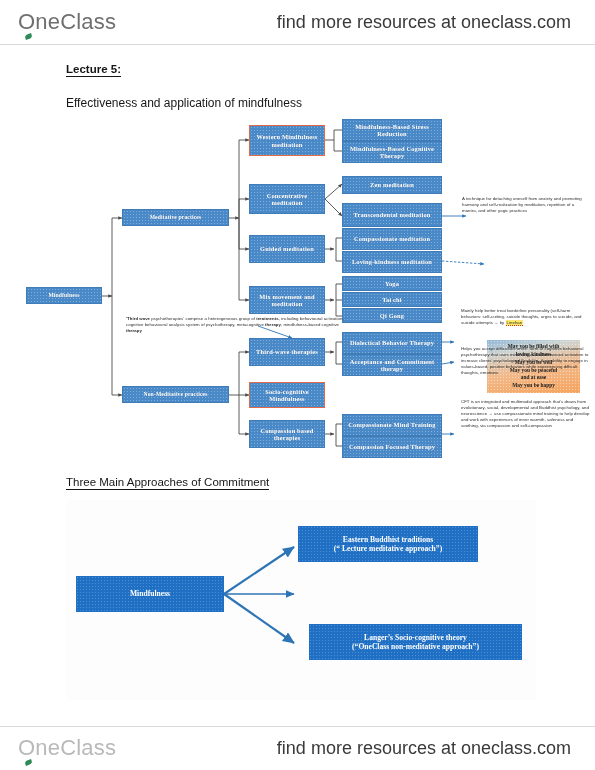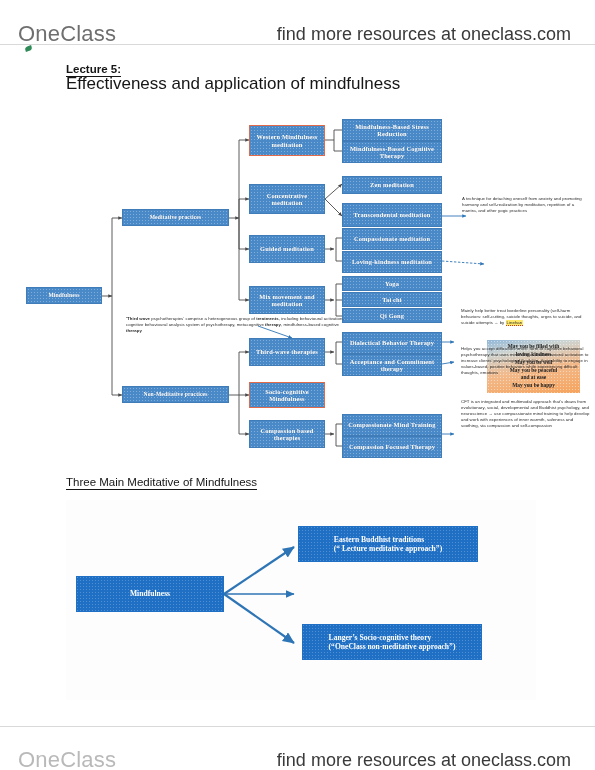--- a/index.html
+++ b/index.html
@@ -8,21 +8,21 @@
     width:595px;height:770px;
     background:#ffffff;
     font-family:"Liberation Sans", sans-serif;
     color:#1a1a1a;
     position:relative;
     overflow:hidden;
   }
   
   .brandbar{
     position:absolute;left:0;width:595px;
-    display:flex;align-items:center;margin-top:12px;
+    display:flex;align-items:center;
   }
   .brandbar.top{top:0;height:44px;}
   .brandbar.bottom{top:726px;height:44px;}
   .logo{
     position:absolute;left:18px;top:50%;transform:translateY(-50%);
     display:flex;align-items:flex-end;
     font-size:22px;letter-spacing:.2px;color:#6f6f6f;
     font-family:"Liberation Sans", sans-serif;
   }
   .logo .apple{position:relative;display:inline-block;}
@@ -39,22 +39,22 @@
   .rule.r2{top:726px;}
 
   
   .lec-title{
     position:absolute;left:66px;top:63px;
     font-size:11.5px;font-weight:bold;color:#161616;
     border-bottom:1.3px solid #161616;padding-bottom:1px;
     font-family:"Liberation Sans", sans-serif;
   }
   .lec-sub{
-    position:absolute;left:66px;top:74px;
-    font-size:17px;color:#161616;
+    position:absolute;left:66px;top:96px;
+    font-size:12px;color:#161616;
   }
   .sec-title{
     position:absolute;left:66px;top:476px;
     font-size:11.5px;color:#161616;
     border-bottom:1.1px solid #161616;padding-bottom:1px;
   }
 
   
   #map1{position:absolute;left:0;top:104px;width:595px;height:360px;}
   #map2{position:absolute;left:66px;top:500px;width:470px;height:200px;}
@@ -87,21 +87,21 @@
   
   .node2{
     position:absolute;box-sizing:border-box;
     background:#1f6fc4;
     background-image:radial-gradient(rgba(255,255,255,.22) 0.7px, transparent 0.8px);
     background-size:3px 3px;
     color:#ffffff;
     font-family:"Liberation Serif", serif;
     font-weight:bold;
     display:flex;align-items:center;justify-content:center;
-    text-align:left;line-height:1.25;
+    text-align:center;line-height:1.25;
     font-size:7.6px;
     padding:2px 0;
   }
 
   
   .anno{
     position:absolute;box-sizing:border-box;
     font-family:"Liberation Sans", sans-serif;
     font-size:4.3px;line-height:1.38;color:#2b2b2b;
     letter-spacing:.05px;
@@ -135,21 +135,21 @@
         <span class="leaf"></span>
       </span>
       <span>OneClass</span>
   </div>
   <div class="tagline">find more resources at oneclass.com</div>
 </div>
 <div class="rule r1"></div>
 
 <div class="lec-title">Lecture 5:</div>
 <div class="lec-sub">Effectiveness and application of mindfulness</div>
-<div class="sec-title">Three Main Meditative of Mindfulness</div>
+<div class="sec-title">Three Main Approaches of Commitment</div>
 
 <div id="map1">
 
   <svg width="595" height="360">
     <defs>
       <marker id="ah" markerWidth="5" markerHeight="5" refX="4.2" refY="2" orient="auto">
         <path d="M0,0 L4.4,2 L0,4 z" fill="#4a4a4a"></path>
       </marker>
       <marker id="ahb" markerWidth="5" markerHeight="5" refX="4.2" refY="2" orient="auto">
         <path d="M0,0 L4.4,2 L0,4 z" fill="#2e75b6"></path>
@@ -278,21 +278,21 @@
   <div class="node2" style="left:10px;top:76px;width:148px;height:36px;">Mindfulness</div>
 
   <div class="node2" style="left:232px;top:26px;width:180px;height:36px;">
     <span>
       <span>Eastern Buddhist traditions</span><br>
       <span>(“ Lecture meditative approach”)</span>
     </span>
   </div>
 
 
-  <div class="node2" style="left:236px;top:124px;width:180px;height:36px;">
+  <div class="node2" style="left:243px;top:124px;width:213px;height:36px;">
     <span>
       <span>Langer’s Socio-cognitive theory</span><br>
       <span>(“OneClass non-meditative approach”)</span>
     </span>
   </div>
 </div>
 
 <div class="rule r2"></div>
 <div class="brandbar bottom">
   <div class="logo" style="color:#b9b9b9;">

